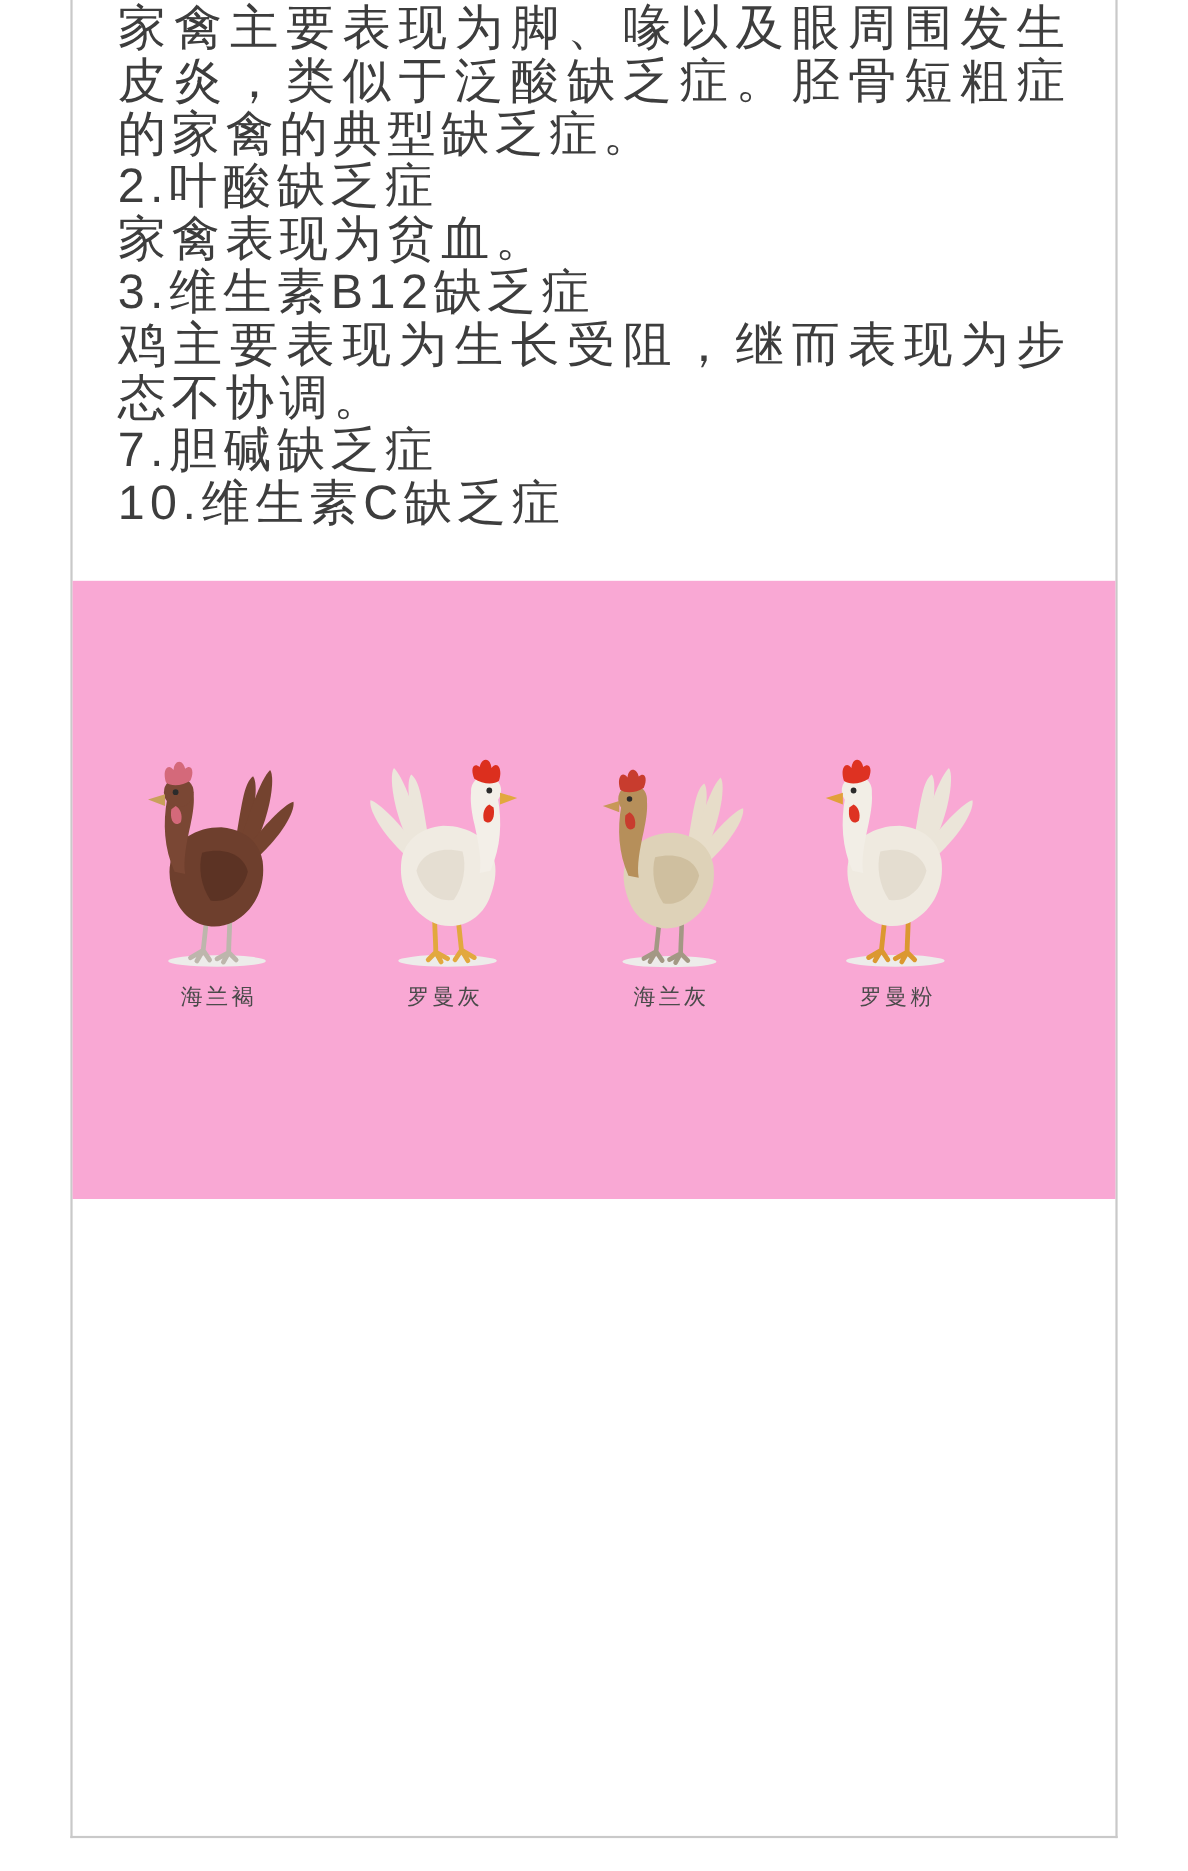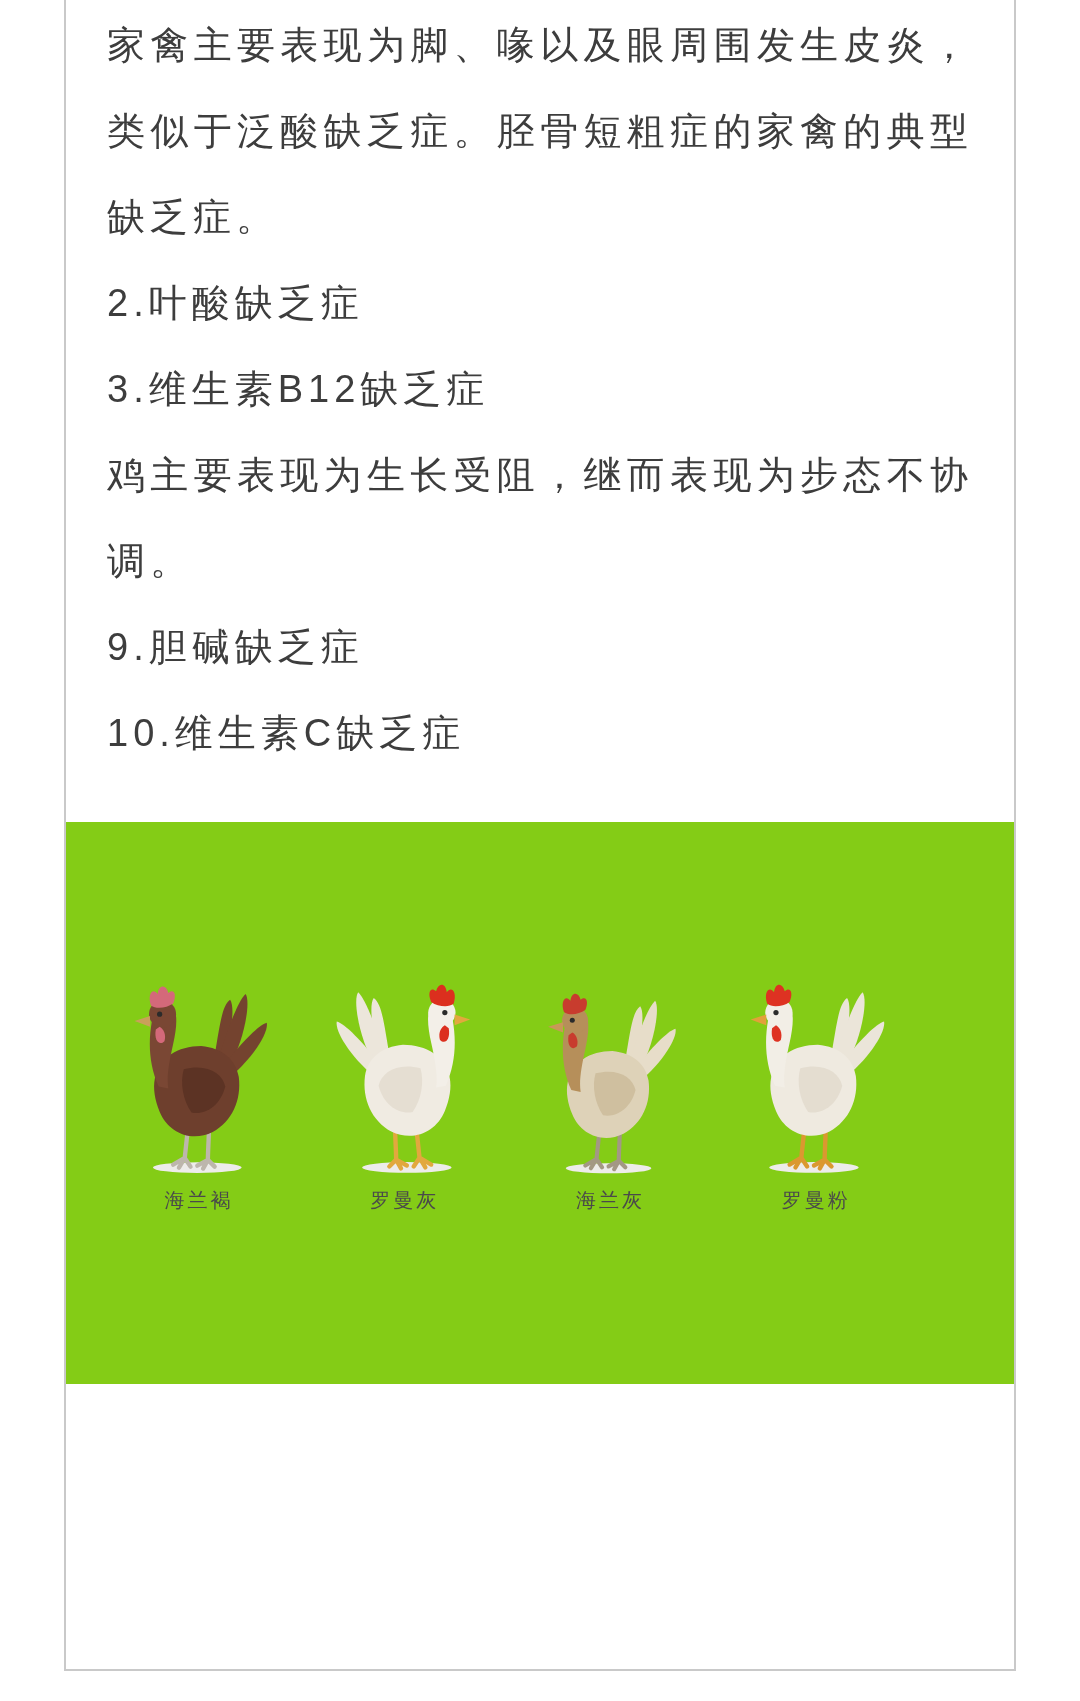--- a/index.html
+++ b/index.html
@@ -21,32 +21,32 @@
     margin:0 auto;
     border-left:2px solid var(--border);
     border-right:2px solid var(--border);
     border-bottom:2px solid var(--border);
     background:#fff;
   }
   .article{
     padding:2px 41px 0 41px;
   }
   .article p{
-    font-size:38px;
-    line-height:86px;
+    font-size:44px;
+    line-height:48px;
     letter-spacing:5px;
     text-align:justify;
     text-justify:inter-ideograph;
     color:var(--text);
     word-break:break-all;
   }
   .photo{
     margin-top:46px;
     padding:0 95px 170px 30px;
-    background:#84cc16;
+    background:#f9a8d4;
     font-family:Liberation Mono, monospace;
   }
   .chicken-row{
     display:flex;
     align-items:flex-end;
     height:392px;
   }
   figure.chick{
     flex:1;
     display:flex;
@@ -100,23 +100,24 @@
       <circle cx="39" cy="53" r="2.7" fill="#2b2b2b"></circle>
     </g>
   </defs>
 </svg>
 
 <div class="page-card">
 
   <div class="article">
     <p>家禽主要表现为脚、喙以及眼周围发生皮炎，类似于泛酸缺乏症。胫骨短粗症的家禽的典型缺乏症。</p>
     <p>2.叶酸缺乏症</p>
+    <p>家禽表现为贫血。</p>
     <p>3.维生素B12缺乏症</p>
     <p>鸡主要表现为生长受阻，继而表现为步态不协调。</p>
-    <p>9.胆碱缺乏症</p>
+    <p>7.胆碱缺乏症</p>
     <p>10.维生素C缺乏症</p>
   </div>
 
   <div class="photo">
     <div class="chicken-row">
 
       <figure class="chick c1">
         <svg class="hen" viewBox="0 0 160 230" style="--body: #6e3f2d; --wing: #5c3324; --neck: #7a4734; --tail: #74432f; --comb: #d4697a; --beak: #c9a05a; --leg: #bdb6ac;">
             <use href="#hen-shape"></use>
           </svg>

